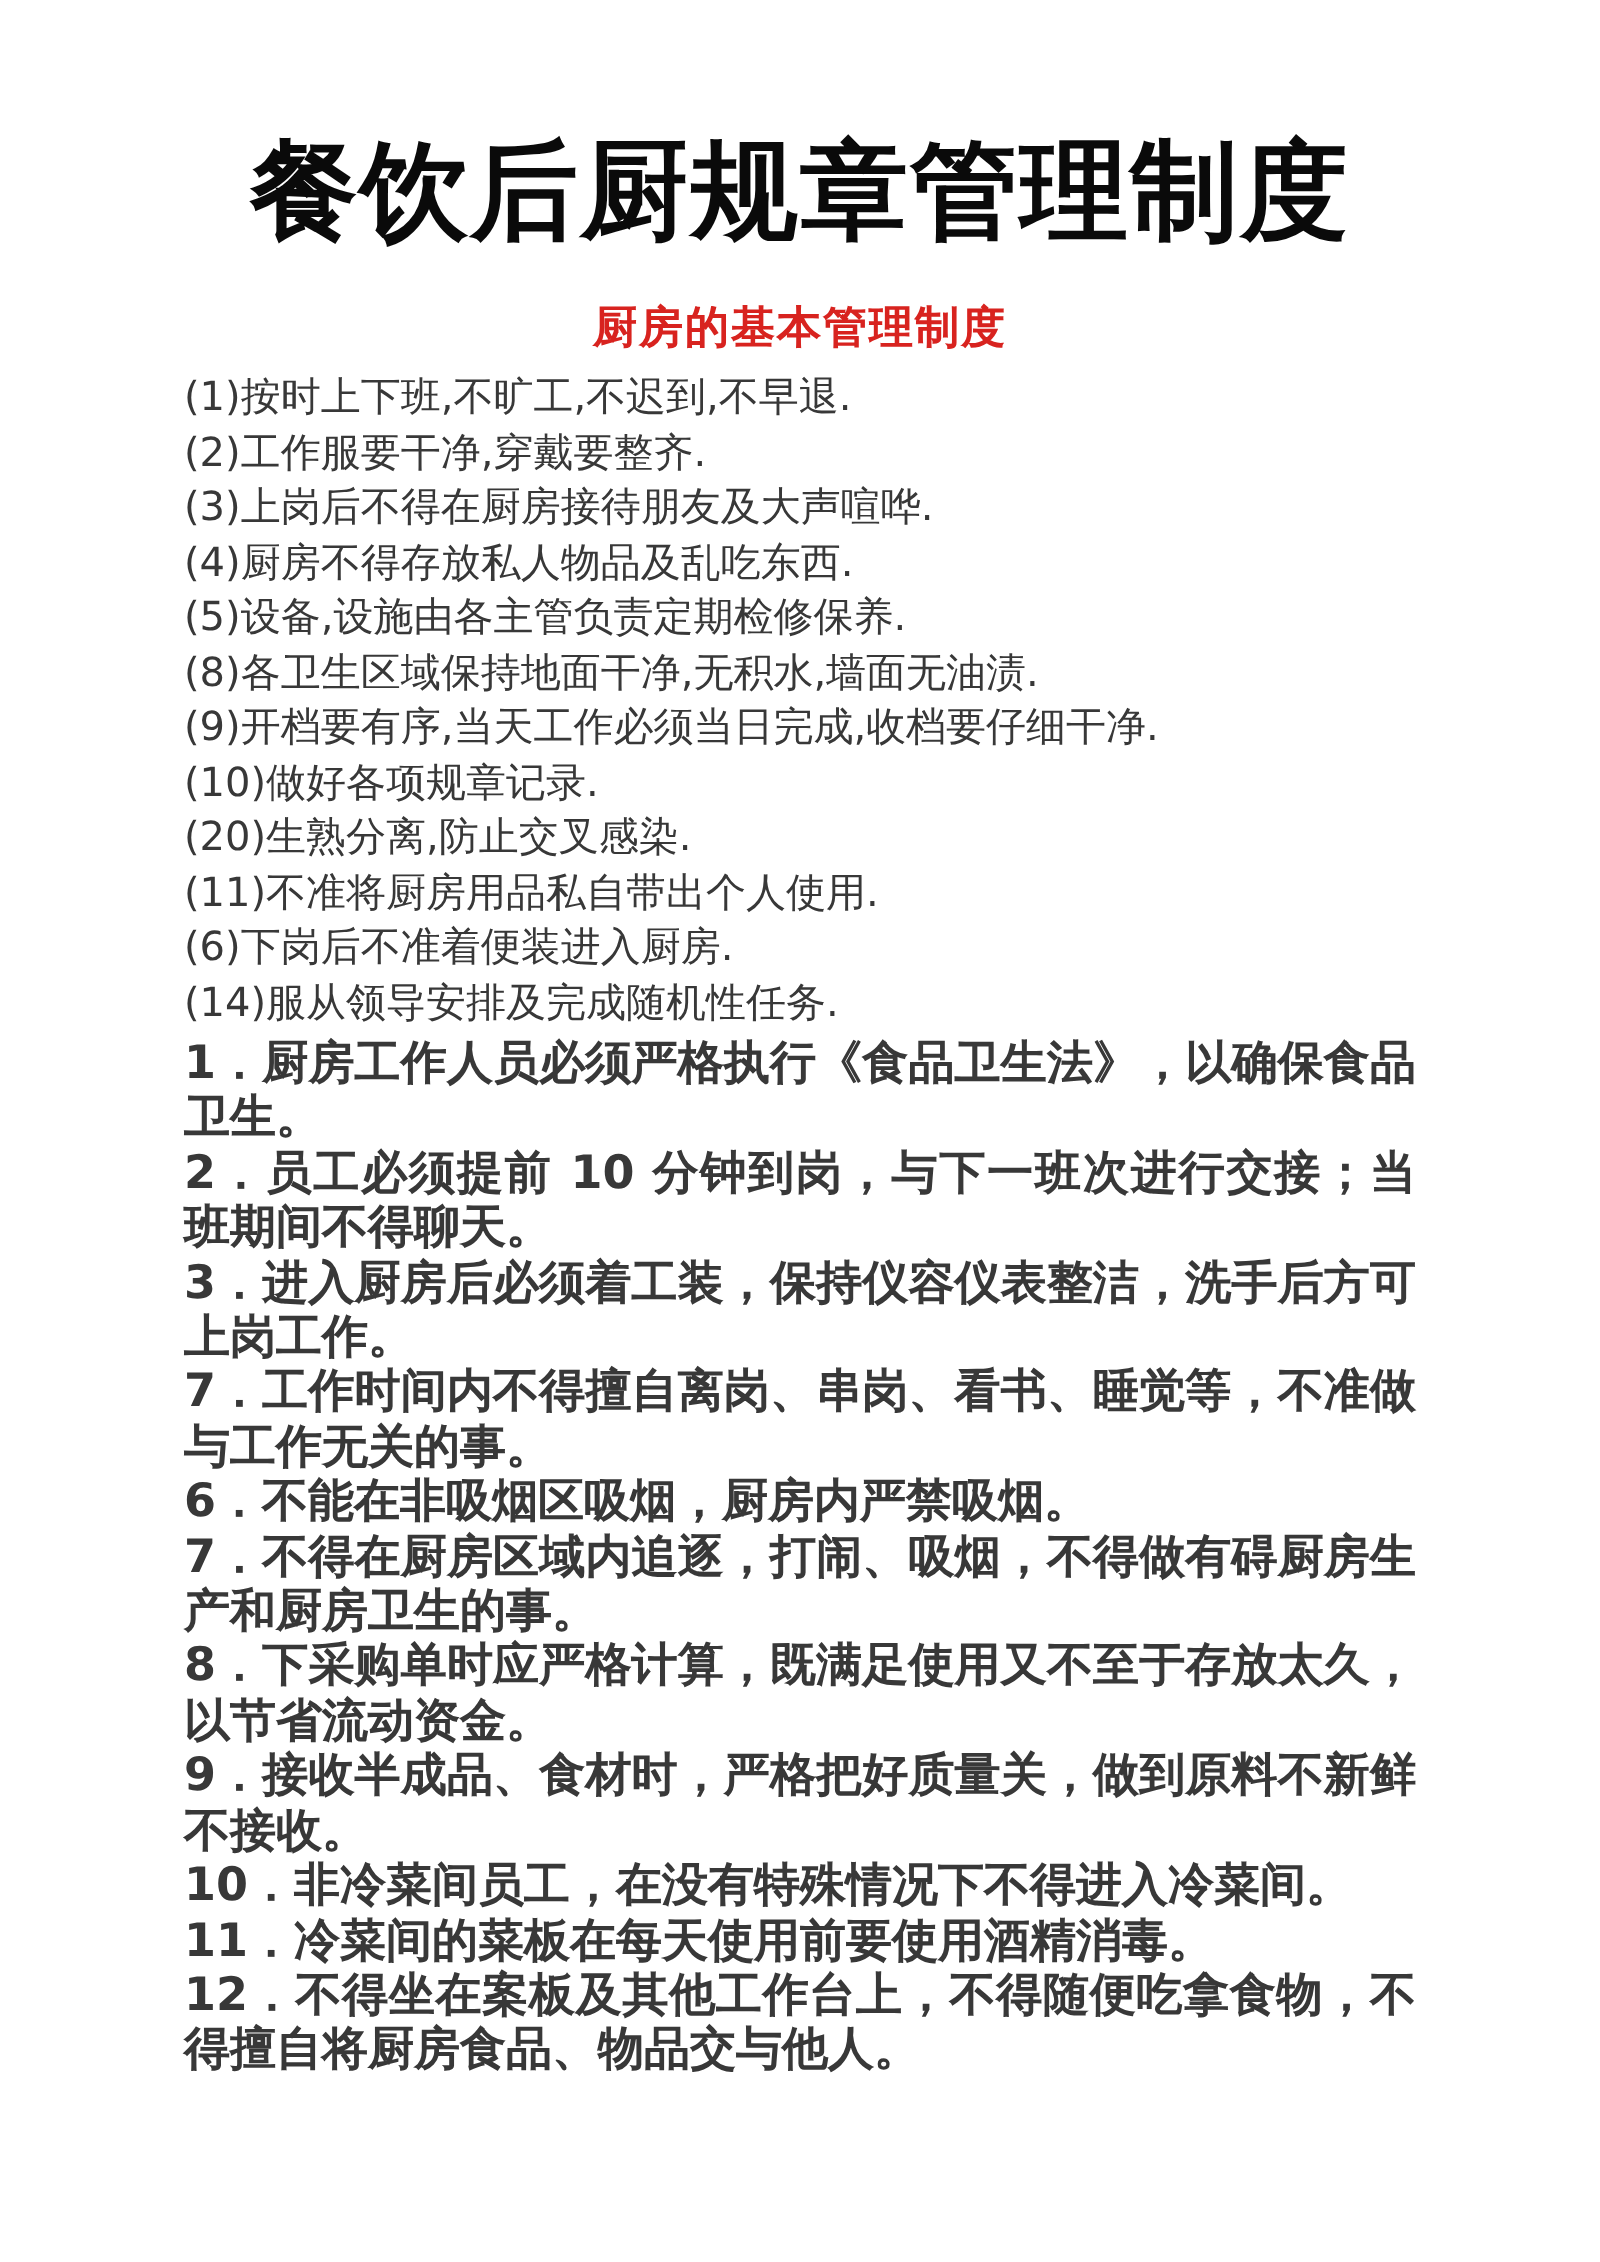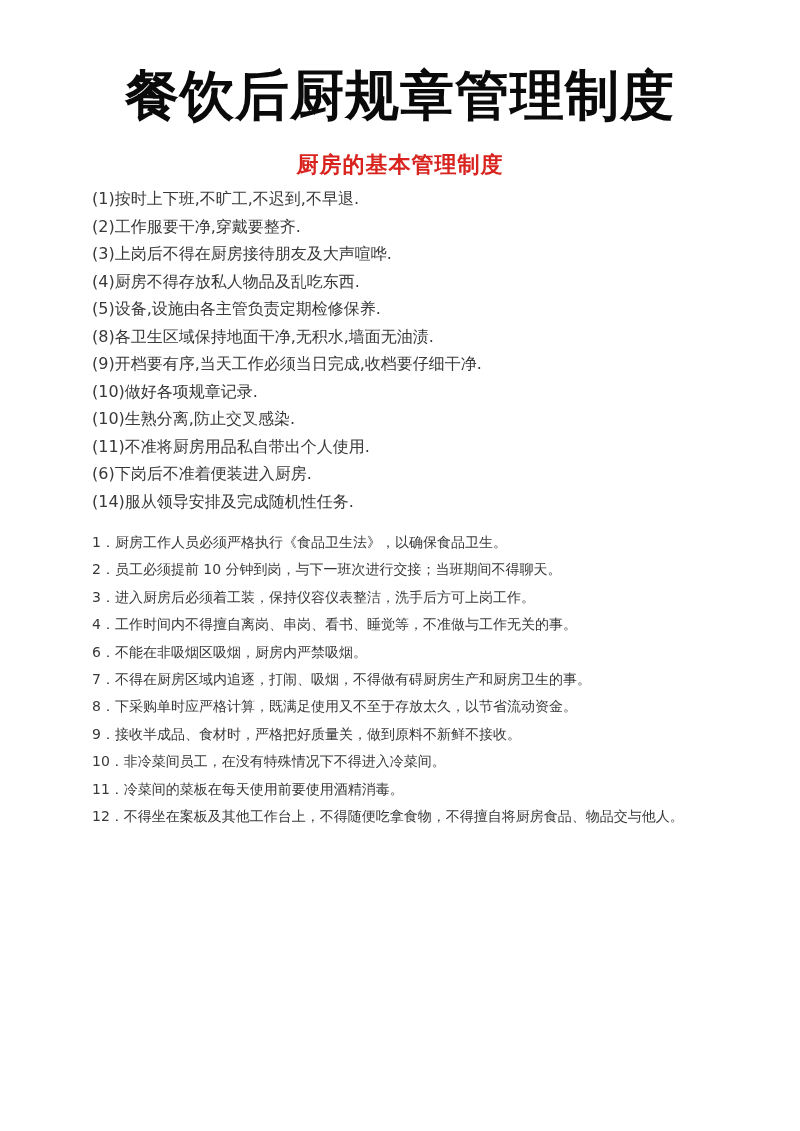--- a/index.html
+++ b/index.html
@@ -39,32 +39,33 @@
     color:var(--heading-red);
     font-weight:bold;
     font-size:22px;
     line-height:25px;
     letter-spacing:1px;
   }
   .heading-1{margin-top:28px;}
   .heading-2{margin-top:0px;}
   .rule-list{
     color:var(--body-color);
-    font-size:16px;
+    font-size:20px;
     text-align:justify;
     text-justify:inter-ideograph;
   }
   .rule-list-1{
     margin-top:8px;
     line-height:27.5px;
   }
   .rule-list-2{
-    margin-top:14px;
+    margin-top:4px;
     line-height:27.4px;
-    font-size:14px;
+    font-size:23px;
+    font-weight:bold;
   }
   .rule-item{
     margin:0;
   }
 </style>
 </head>
 <body>
 
 <div class="page">
 
@@ -74,32 +75,32 @@
 
   <div class="rule-list rule-list-1">
       <p class="rule-item">(1)按时上下班,不旷工,不迟到,不早退.</p>
       <p class="rule-item">(2)工作服要干净,穿戴要整齐.</p>
       <p class="rule-item">(3)上岗后不得在厨房接待朋友及大声喧哗.</p>
       <p class="rule-item">(4)厨房不得存放私人物品及乱吃东西.</p>
       <p class="rule-item">(5)设备,设施由各主管负责定期检修保养.</p>
       <p class="rule-item">(8)各卫生区域保持地面干净,无积水,墙面无油渍.</p>
       <p class="rule-item">(9)开档要有序,当天工作必须当日完成,收档要仔细干净.</p>
       <p class="rule-item">(10)做好各项规章记录.</p>
-      <p class="rule-item">(10)生熟分离,防止交叉感染.</p>
+      <p class="rule-item">(20)生熟分离,防止交叉感染.</p>
       <p class="rule-item">(11)不准将厨房用品私自带出个人使用.</p>
       <p class="rule-item">(6)下岗后不准着便装进入厨房.</p>
       <p class="rule-item">(14)服从领导安排及完成随机性任务.</p>
     </div>
 
 
   <div class="rule-list rule-list-2">
       <p class="rule-item">1．厨房工作人员必须严格执行《食品卫生法》，以确保食品卫生。</p>
       <p class="rule-item">2．员工必须提前 10 分钟到岗，与下一班次进行交接；当班期间不得聊天。</p>
       <p class="rule-item">3．进入厨房后必须着工装，保持仪容仪表整洁，洗手后方可上岗工作。</p>
-      <p class="rule-item">4．工作时间内不得擅自离岗、串岗、看书、睡觉等，不准做与工作无关的事。</p>
+      <p class="rule-item">7．工作时间内不得擅自离岗、串岗、看书、睡觉等，不准做与工作无关的事。</p>
       <p class="rule-item">6．不能在非吸烟区吸烟，厨房内严禁吸烟。</p>
       <p class="rule-item">7．不得在厨房区域内追逐，打闹、吸烟，不得做有碍厨房生产和厨房卫生的事。</p>
       <p class="rule-item">8．下采购单时应严格计算，既满足使用又不至于存放太久，以节省流动资金。</p>
       <p class="rule-item">9．接收半成品、食材时，严格把好质量关，做到原料不新鲜不接收。</p>
       <p class="rule-item">10．非冷菜间员工，在没有特殊情况下不得进入冷菜间。</p>
       <p class="rule-item">11．冷菜间的菜板在每天使用前要使用酒精消毒。</p>
       <p class="rule-item">12．不得坐在案板及其他工作台上，不得随便吃拿食物，不得擅自将厨房食品、物品交与他人。</p>
     </div>
 
 </div>

